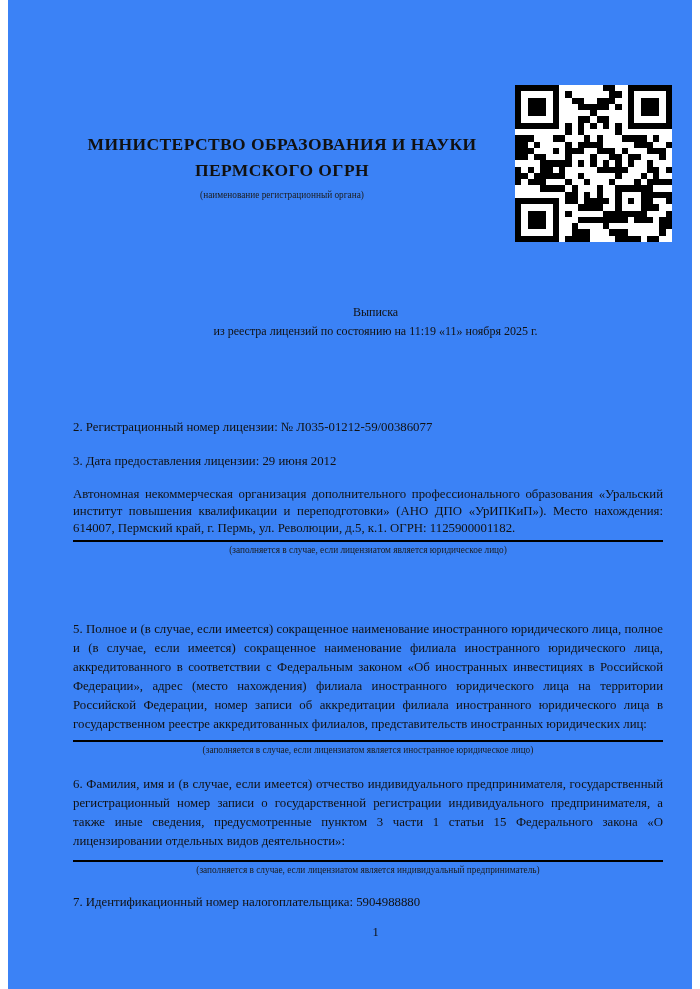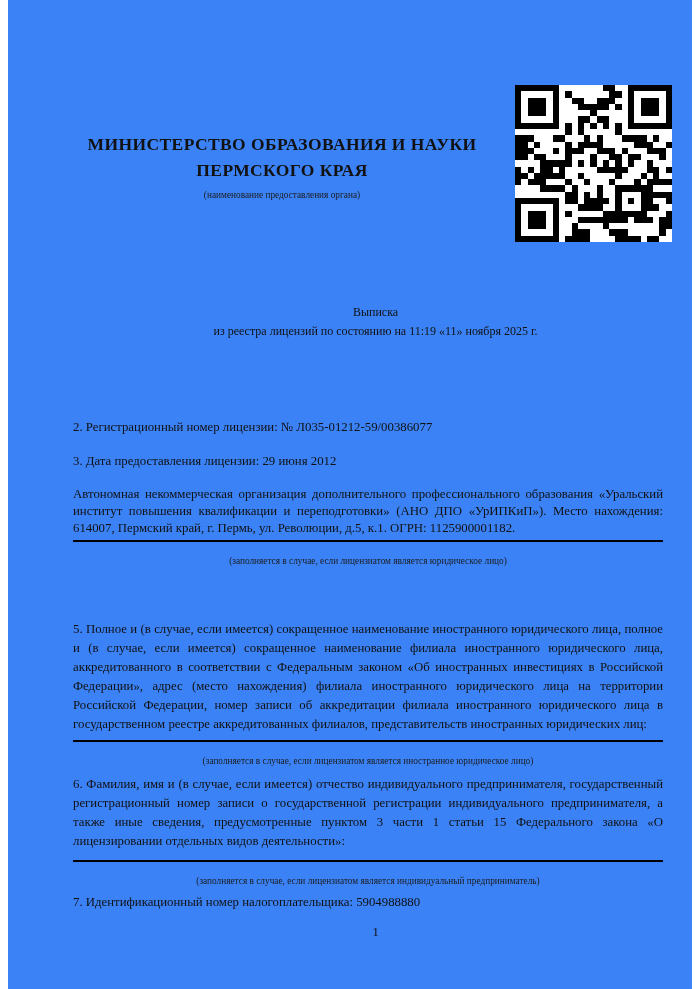--- a/index.html
+++ b/index.html
@@ -72,43 +72,43 @@
     line-height: 12px;
     text-align: center;
     color: #1c1c1c;
   }
   .opt-caption { margin-top: 4px; padding-left: 34px; }
   .rule {
     border-top: 2px solid #000000;
     width: 100%;
     height: 0;
   }
-  .rule-caption { margin-top: 13px; }
+  .rule-caption { margin-top: 2px; }
   .mt3 { margin-top: 3px; }
   .mt6 { margin-top: 6px; }
   .mt9 { margin-top: 9px; }
   
   .page-number {
     position: absolute;
     left: 65px;
     top: 925px;
     width: 605px;
     text-align: center;
     font-size: 12.5px;
   }
 </style>
 </head>
 <body>
 
 <div class="page">
 
   <div class="ministry">
     <div class="ministry-name">МИНИСТЕРСТВО ОБРАЗОВАНИЯ И НАУКИ</div>
-    <div class="ministry-name">ПЕРМСКОГО КРАЯ</div>
-    <div class="ministry-caption">(наименование предоставления органа)</div>
+    <div class="ministry-name">ПЕРМСКОГО ОГРН</div>
+    <div class="ministry-caption">(наименование регистрационный органа)</div>
   </div>
 
   <div class="qr">
     <svg id="qr-svg" viewBox="0 0 25 25" shape-rendering="crispEdges" xmlns="http://www.w3.org/2000/svg" aria-hidden="true">
         <rect x="0" y="0" width="25" height="25" fill="#ffffff"></rect>
         <rect x="0" y="0" width="1" height="1" fill="#000000"></rect>
         <rect x="1" y="0" width="1" height="1" fill="#000000"></rect>
         <rect x="2" y="0" width="1" height="1" fill="#000000"></rect>
         <rect x="3" y="0" width="1" height="1" fill="#000000"></rect>
         <rect x="4" y="0" width="1" height="1" fill="#000000"></rect>

